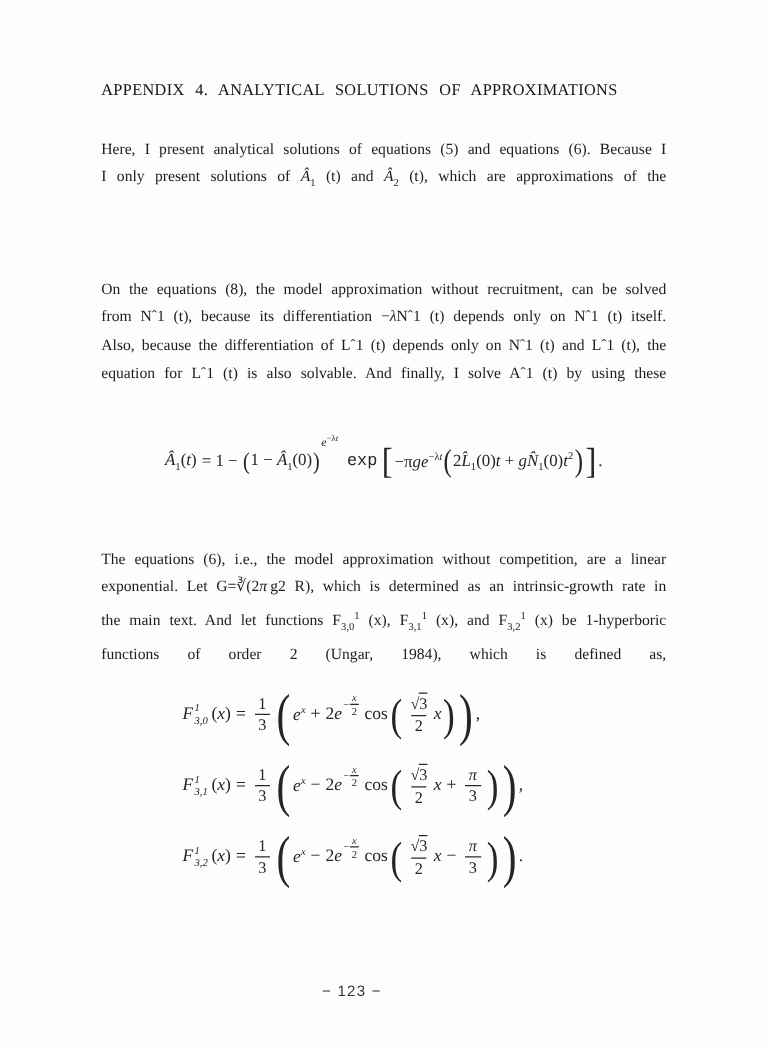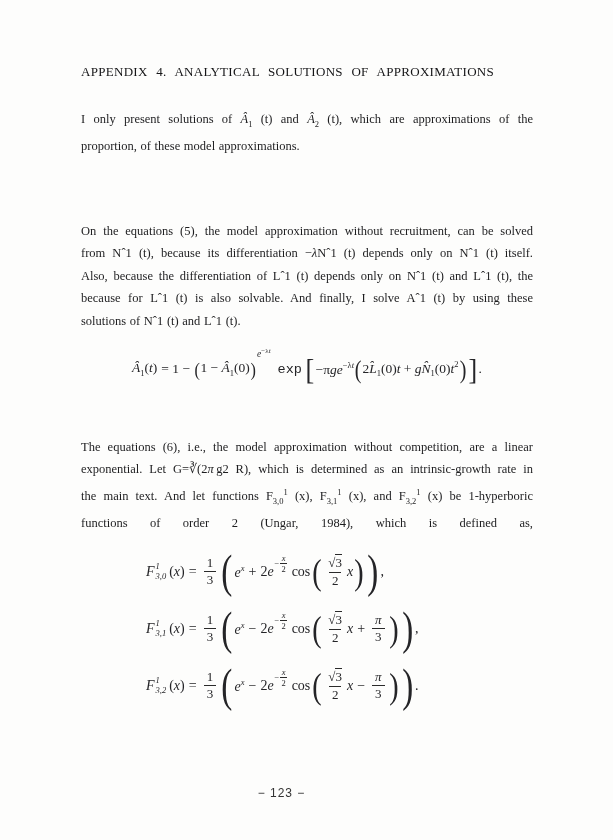--- a/index.html
+++ b/index.html
@@ -73,30 +73,29 @@
   }
 </style>
 </head>
 <body>
 
 <div class="page">
 
   <div class="title">APPENDIX 4. ANALYTICAL SOLUTIONS OF APPROXIMATIONS</div>
 
   <div class="para" style="top:108px">
+    <div class="line">Here, I present analytical solutions of equations (5) and equations (6). Because I</div>
     <div class="line">I only present solutions of <i>Â</i><sub>1</sub> (t) and <i>Â</i><sub>2</sub> (t), which are approximations of the</div>
-    <div class="line last">proportion, of these model approximations.</div>
   </div>
 
   <div class="para" style="top:220px">
-    <div class="line">On the equations (5), the model approximation without recruitment, can be solved</div>
+    <div class="line">On the equations (8), the model approximation without recruitment, can be solved</div>
     <div class="line">from Nˆ1 (t), because its differentiation −<i>λ</i>Nˆ1 (t) depends only on Nˆ1 (t) itself.</div>
     <div class="line">Also, because the differentiation of Lˆ1 (t) depends only on Nˆ1 (t) and Lˆ1 (t), the</div>
-    <div class="line">because for Lˆ1 (t) is also solvable. And finally, I solve Aˆ1 (t) by using these</div>
-    <div class="line last">solutions of Nˆ1 (t) and Lˆ1 (t).</div>
+    <div class="line">equation for Lˆ1 (t) is also solvable. And finally, I solve Aˆ1 (t) by using these</div>
   </div>
 
   <div class="eqrow" style="top:346px;height:46px;">
     <span class="chunk"><i>Â</i><sub>1</sub>(<i>t</i>)</span>
     <span class="chunk sp">= 1 −</span>
     <span class="mp">(</span>
     <span class="chunk">1 − <i>Â</i><sub>1</sub>(0)</span>
     <span class="mp">)</span>
     <span class="pow"><i>e</i><sup>−λ<i>t</i></sup></span>
     <span class="chunk expw">exp</span>

